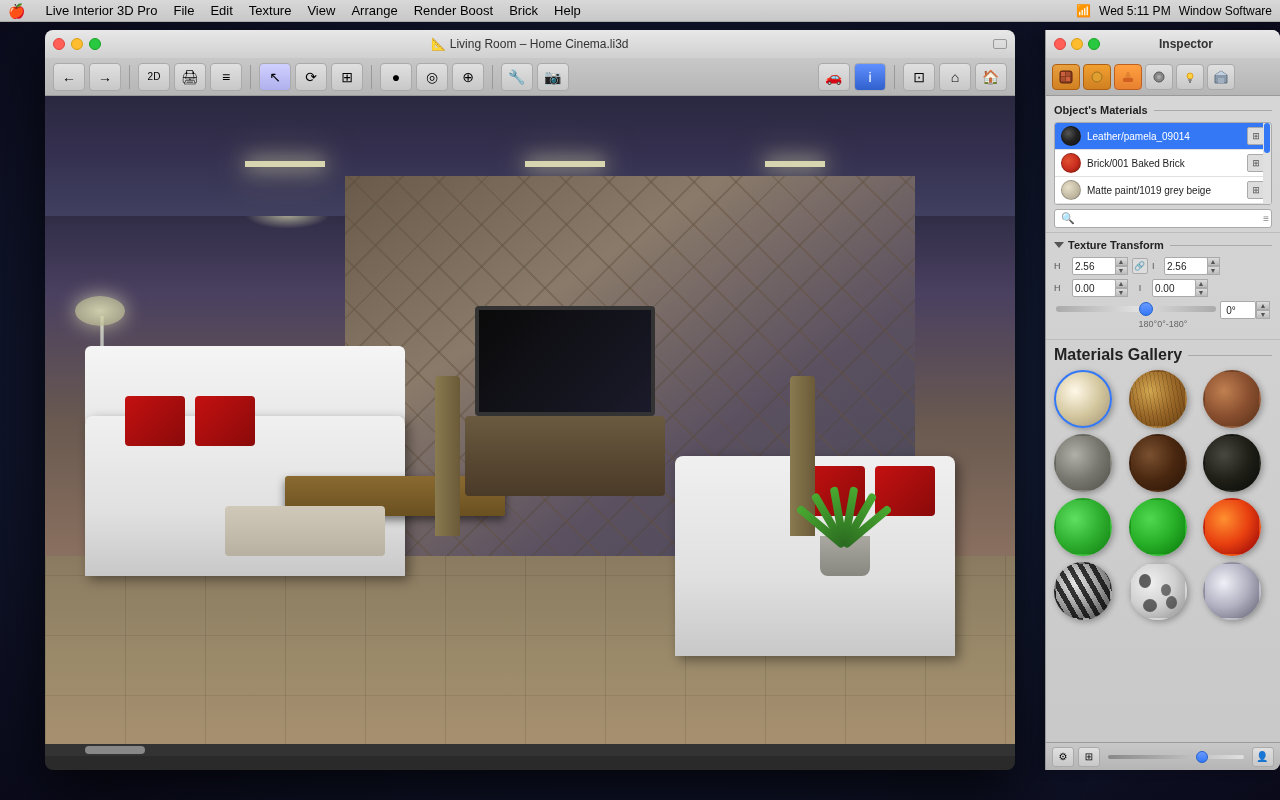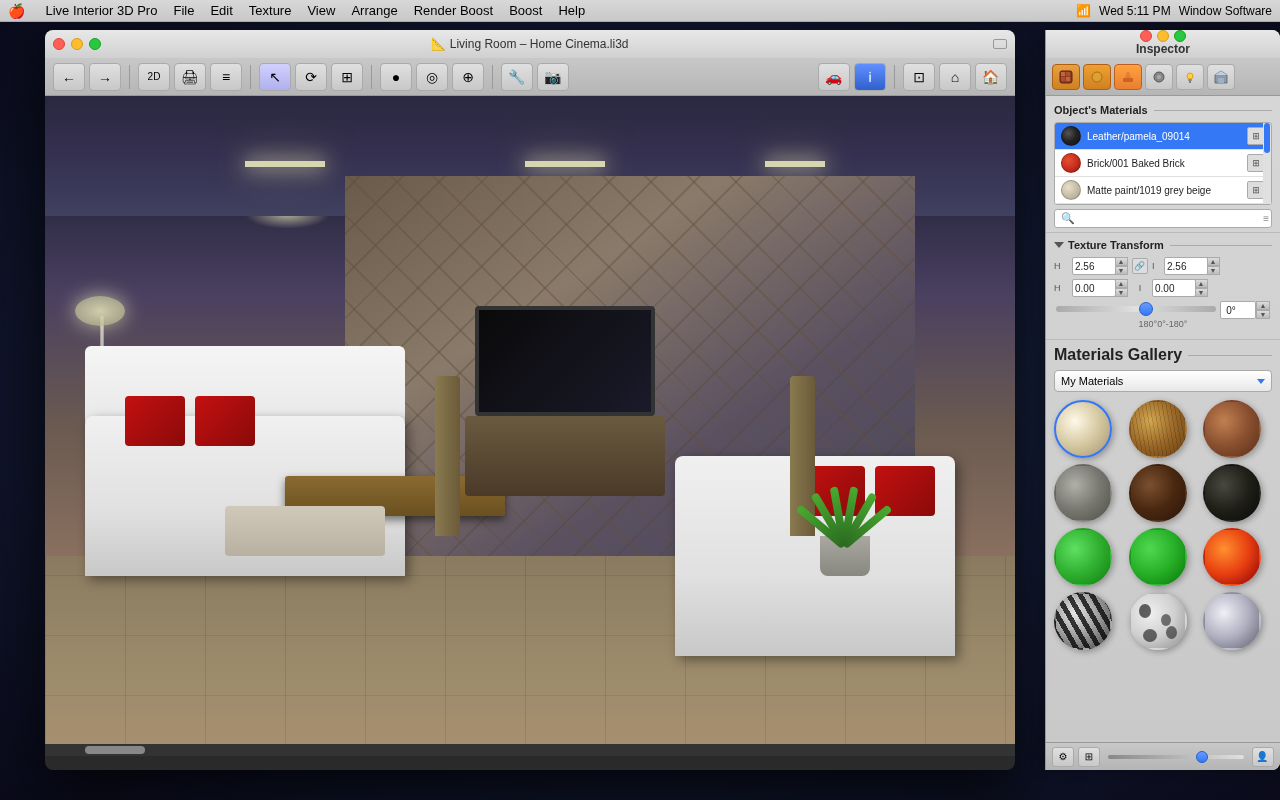--- a/index.html
+++ b/index.html
@@ -356,21 +356,20 @@
       overflow: hidden;
     }
 
     
     .inspector-titlebar {
       height: 28px;
       background: linear-gradient(to bottom, #e8e8e8, #d0d0d0);
       display: flex;
       align-items: center;
       padding: 0 8px;
-      flex-direction: column;
     }
     .inspector-controls {
       display: flex;
       gap: 5px;
     }
     .inspector-dot {
       width: 12px; height: 12px; border-radius: 50%;
       border: 1px solid rgba(0,0,0,0.2);
     }
     .inspector-title {
@@ -770,21 +769,21 @@
 
 <div class="menubar">
   <span class="menubar-apple">🍎</span>
   <span class="menubar-item">Live Interior 3D Pro</span>
   <span class="menubar-item">File</span>
   <span class="menubar-item">Edit</span>
   <span class="menubar-item">Texture</span>
   <span class="menubar-item">View</span>
   <span class="menubar-item">Arrange</span>
   <span class="menubar-item">Render Boost</span>
-  <span class="menubar-item">Boost</span>
+  <span class="menubar-item">Brick</span>
   <span class="menubar-item">Help</span>
   <div class="menubar-right">
     <span>📶</span>
     <span>Wed 5:11 PM</span>
     <span>Window Software</span>
   </div>
 </div>
 
 <div class="main-window">
 
@@ -1047,24 +1046,20 @@
         <span>-180°</span>
       </div>
     </div>
   </div>
 
   <div class="gallery-section">
     <div class="gallery-header">
       <span class="gallery-title">Materials Gallery</span>
       <div class="gallery-line"></div>
     </div>
-    <div class="gallery-dropdown">
-      <span>My Materials</span>
-      <div class="gallery-dropdown-arrow"></div>
-    </div>
 
     <div class="gallery-grid">
       <div class="gallery-item gallery-item-selected mat-cream"></div>
       <div class="gallery-item mat-wood1" style="background:radial-gradient(circle at 35% 35%, #d4a850, #9a6828, #6a4010); background-image: repeating-linear-gradient(80deg, transparent 0, transparent 3px, rgba(0,0,0,0.15) 3px, rgba(0,0,0,0.15) 4px), radial-gradient(circle at 35% 35%, #d4a850, #9a6828, #6a4010);"></div>
       <div class="gallery-item mat-brick" style="background:radial-gradient(circle at 35% 35%, #c08050, #8a5030, #5a3018);"></div>
       <div class="gallery-item mat-stone1" style="background:radial-gradient(circle at 35% 35%, #b0b0a8, #787870, #505048);"></div>
       <div class="gallery-item mat-walnut" style="background:radial-gradient(circle at 35% 35%, #7a5030, #4a2810, #2a1508);"></div>
       <div class="gallery-item mat-dark" style="background:radial-gradient(circle at 35% 35%, #484840, #202018, #080808);"></div>
       <div class="gallery-item mat-green1" style="background:radial-gradient(circle at 35% 35%, #60e060, #30b030, #108010);"></div>
       <div class="gallery-item mat-green2" style="background:radial-gradient(circle at 35% 35%, #50d850, #28b028, #087808);"></div>

